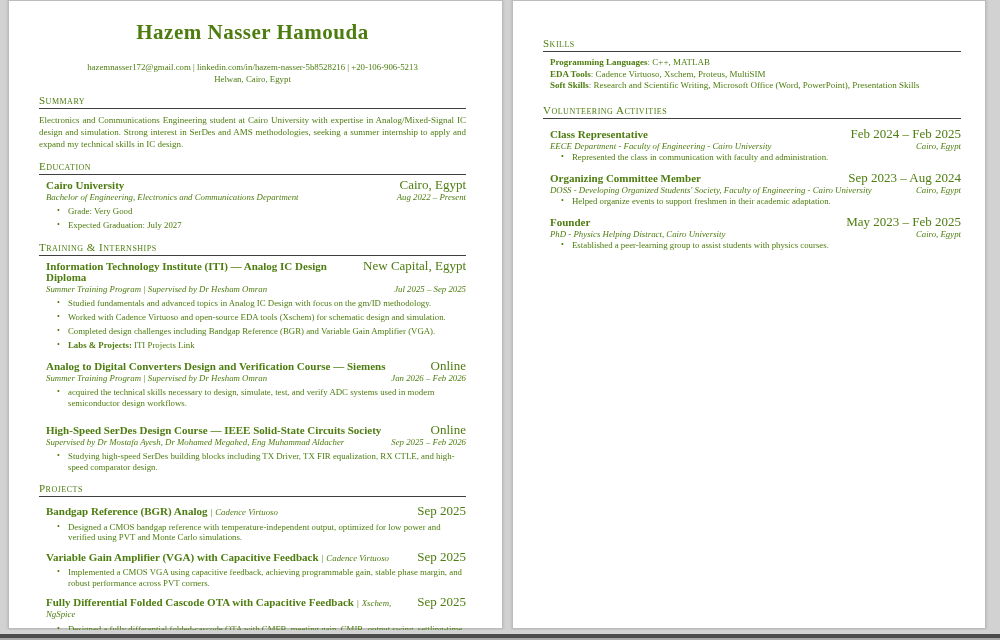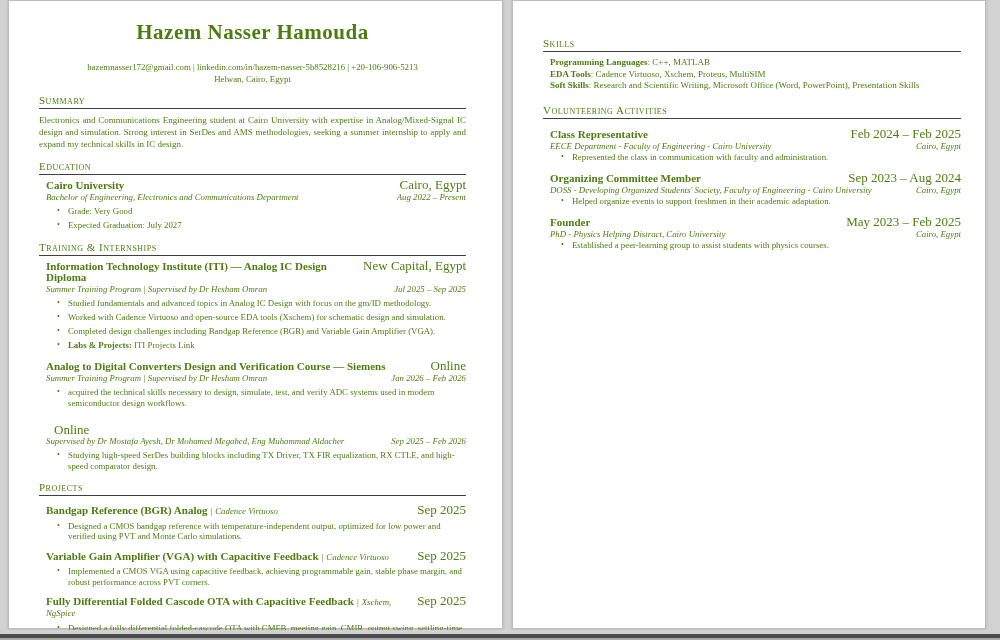--- a/index.html
+++ b/index.html
@@ -125,20 +125,21 @@
             <span class="sub">Jan 2026 – Feb 2026</span>
           </div>
           <div class="bul">
             <span class="dot">•</span>
             <span class="btxt">acquired the technical skills necessary to design, simulate, test, and verify ADC systems used in modern semiconductor design workflows.</span>
           </div>
         </div>
 
         <div class="entry course2">
           <div class="trow">
+            <span class="title">High-Speed SerDes Design Course — IEEE Solid-State Circuits Society</span>
             <span class="right">Online</span>
           </div>
           <div class="srow">
             <span class="sub">Supervised by Dr Mostafa Ayesh, Dr Mohamed Megahed, Eng Muhammad Aldacher</span>
             <span class="sub">Sep 2025 – Feb 2026</span>
           </div>
           <div class="bul">
             <span class="dot">•</span>
             <span class="btxt">Studying high-speed SerDes building blocks including TX Driver, TX FIR equalization, RX CTLE, and high-speed comparator design.</span>
           </div>

